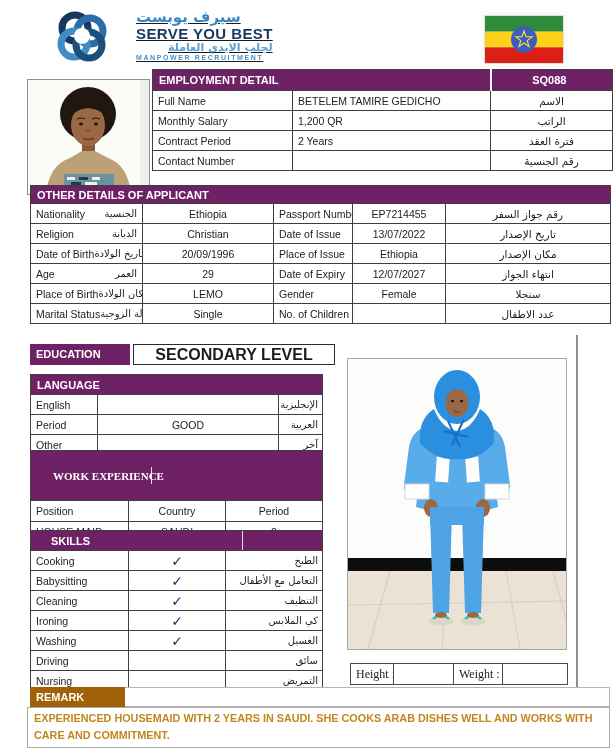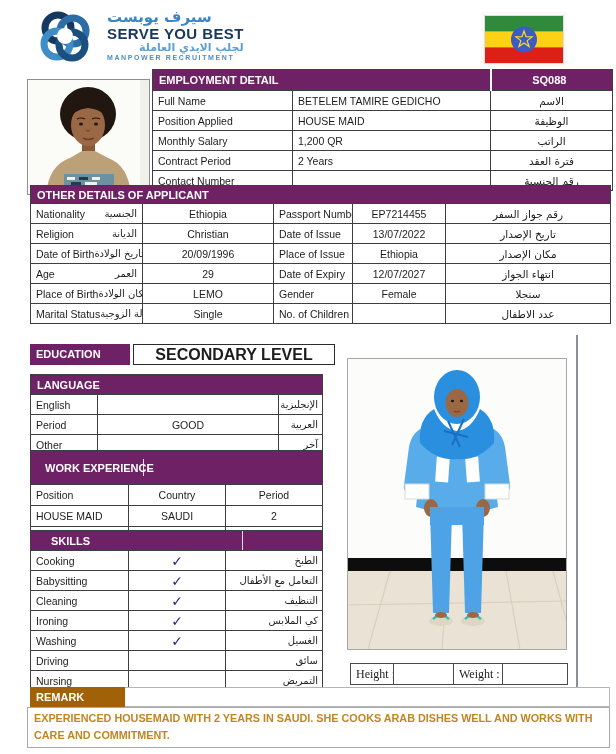--- a/index.html
+++ b/index.html
@@ -1,20 +1,20 @@
 <!DOCTYPE html>
 <html><head>
 <meta charset="utf-8">
 <style>
   html,body{margin:0;padding:0;background:#ffffff;}
   .page{position:relative;width:616px;height:754px;background:#fff;overflow:hidden;
         font-family:"Liberation Sans","DejaVu Sans",sans-serif;color:#1c1c1c;}
 
   
-  .brand{position:absolute;left:35px;top:6px;display:flex;align-items:center;gap:12px;}
+  .brand{position:absolute;left:52px;top:6px;display:flex;align-items:center;gap:24px;text-decoration:underline;}
   .brand .knot{width:60px;height:60px;}
   .brand .btxt{display:flex;flex-direction:column;line-height:1.05;}
   .b-ar{font-family:"DejaVu Sans",sans-serif;font-weight:bold;font-size:15px;color:#3a85c4;direction:rtl;text-align:left;}
   .b-en{font-weight:bold;font-size:15px;color:#17375e;letter-spacing:.4px;}
   .b-ar2{font-family:"DejaVu Sans",sans-serif;font-weight:bold;font-size:11px;color:#5fa0d0;direction:rtl;text-align:left;margin-left:32px;}
   .b-en2{font-weight:bold;font-size:7px;color:#4a90c4;letter-spacing:1.6px;margin-top:1px;}
   .flag{position:absolute;left:484px;top:15px;width:78px;height:47px;border:1px solid #e0dede;
         box-shadow:0 0 0 3px #fbf9f9;}
 
   
@@ -126,25 +126,20 @@
         <tr>
       <th colspan="2">EMPLOYMENT DETAIL</th>
       <th class="hr">SQ088</th>
     </tr>
     <tr>
       <td>Full Name</td>
       <td>BETELEM TAMIRE GEDICHO</td>
       <td class="ar c">الاسم</td>
     </tr>
     <tr>
-      <td>Position Applied</td>
-      <td>HOUSE MAID</td>
-      <td class="ar c">الوظيفة</td>
-    </tr>
-    <tr>
       <td>Monthly Salary</td>
       <td>1,200  QR</td>
       <td class="ar c">الراتب</td>
     </tr>
     <tr>
       <td>Contract Period</td>
       <td>2 Years</td>
       <td class="ar c">فترة العقد</td>
     </tr>
     <tr>
@@ -274,21 +269,21 @@
     </table>
 
   <table class="work">
     <colgroup>
         <col style="width:98px">
         <col style="width:97px">
         <col style="width:97px">
       </colgroup>
     <tbody>
         <tr>
-      <th colspan="3" style="height:17px;padding:8px;">
+      <th colspan="3" style="height:17px;padding:16px;font-family:Liberation Serif, serif;">
         <div class="hdr-inner w98" style="padding-left:6px;">WORK EXPERIENCE</div>
       </th>
     </tr>
     <tr>
       <td>Position</td>
       <td class="c">Country</td>
       <td class="c">Period</td>
     </tr>
     <tr>
       <td>HOUSE MAID</td>

